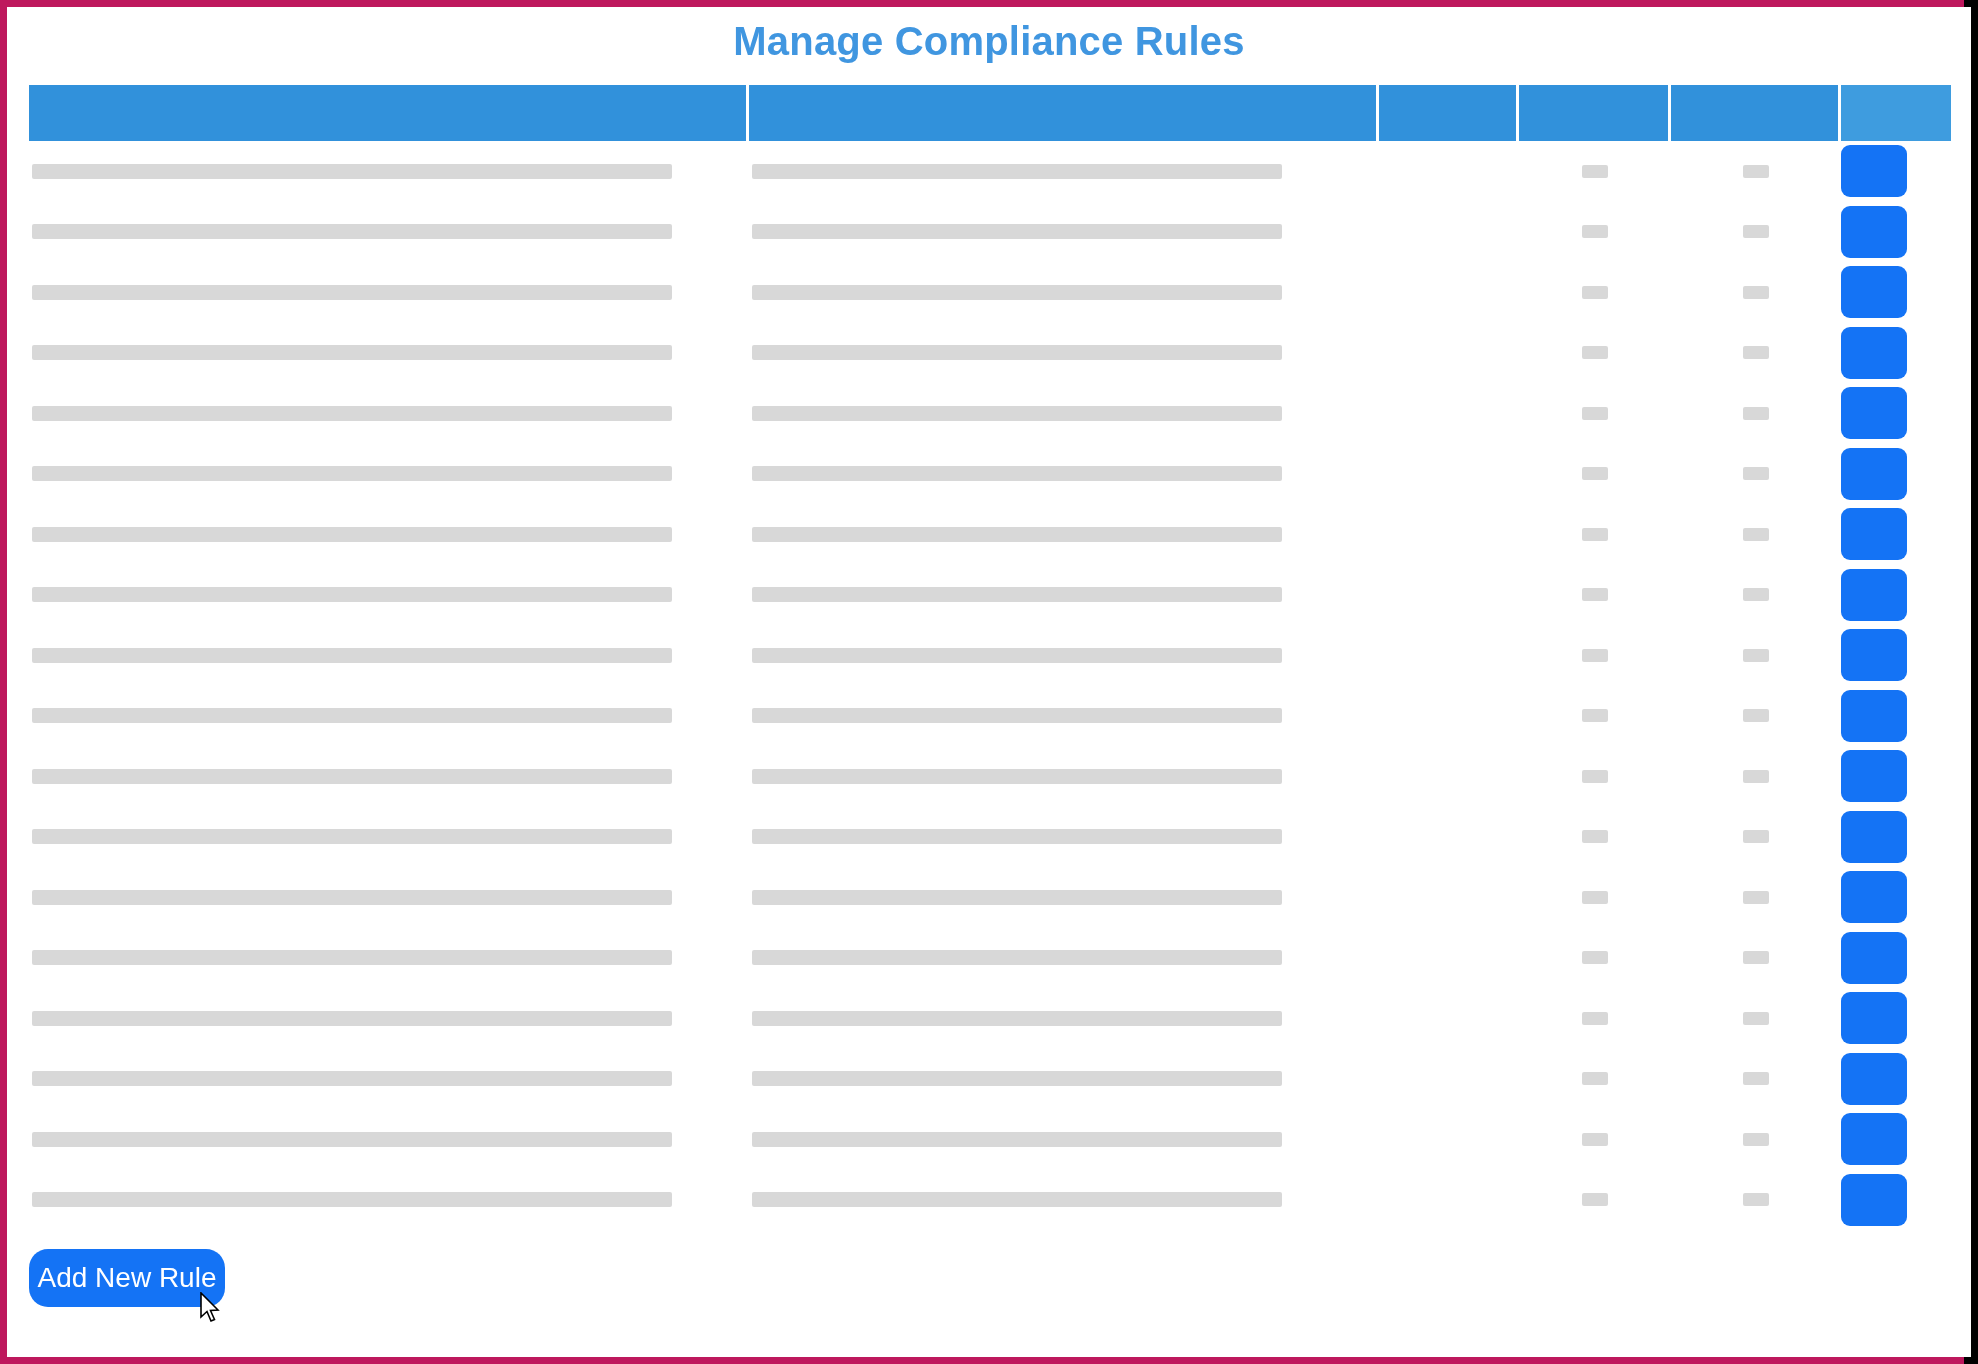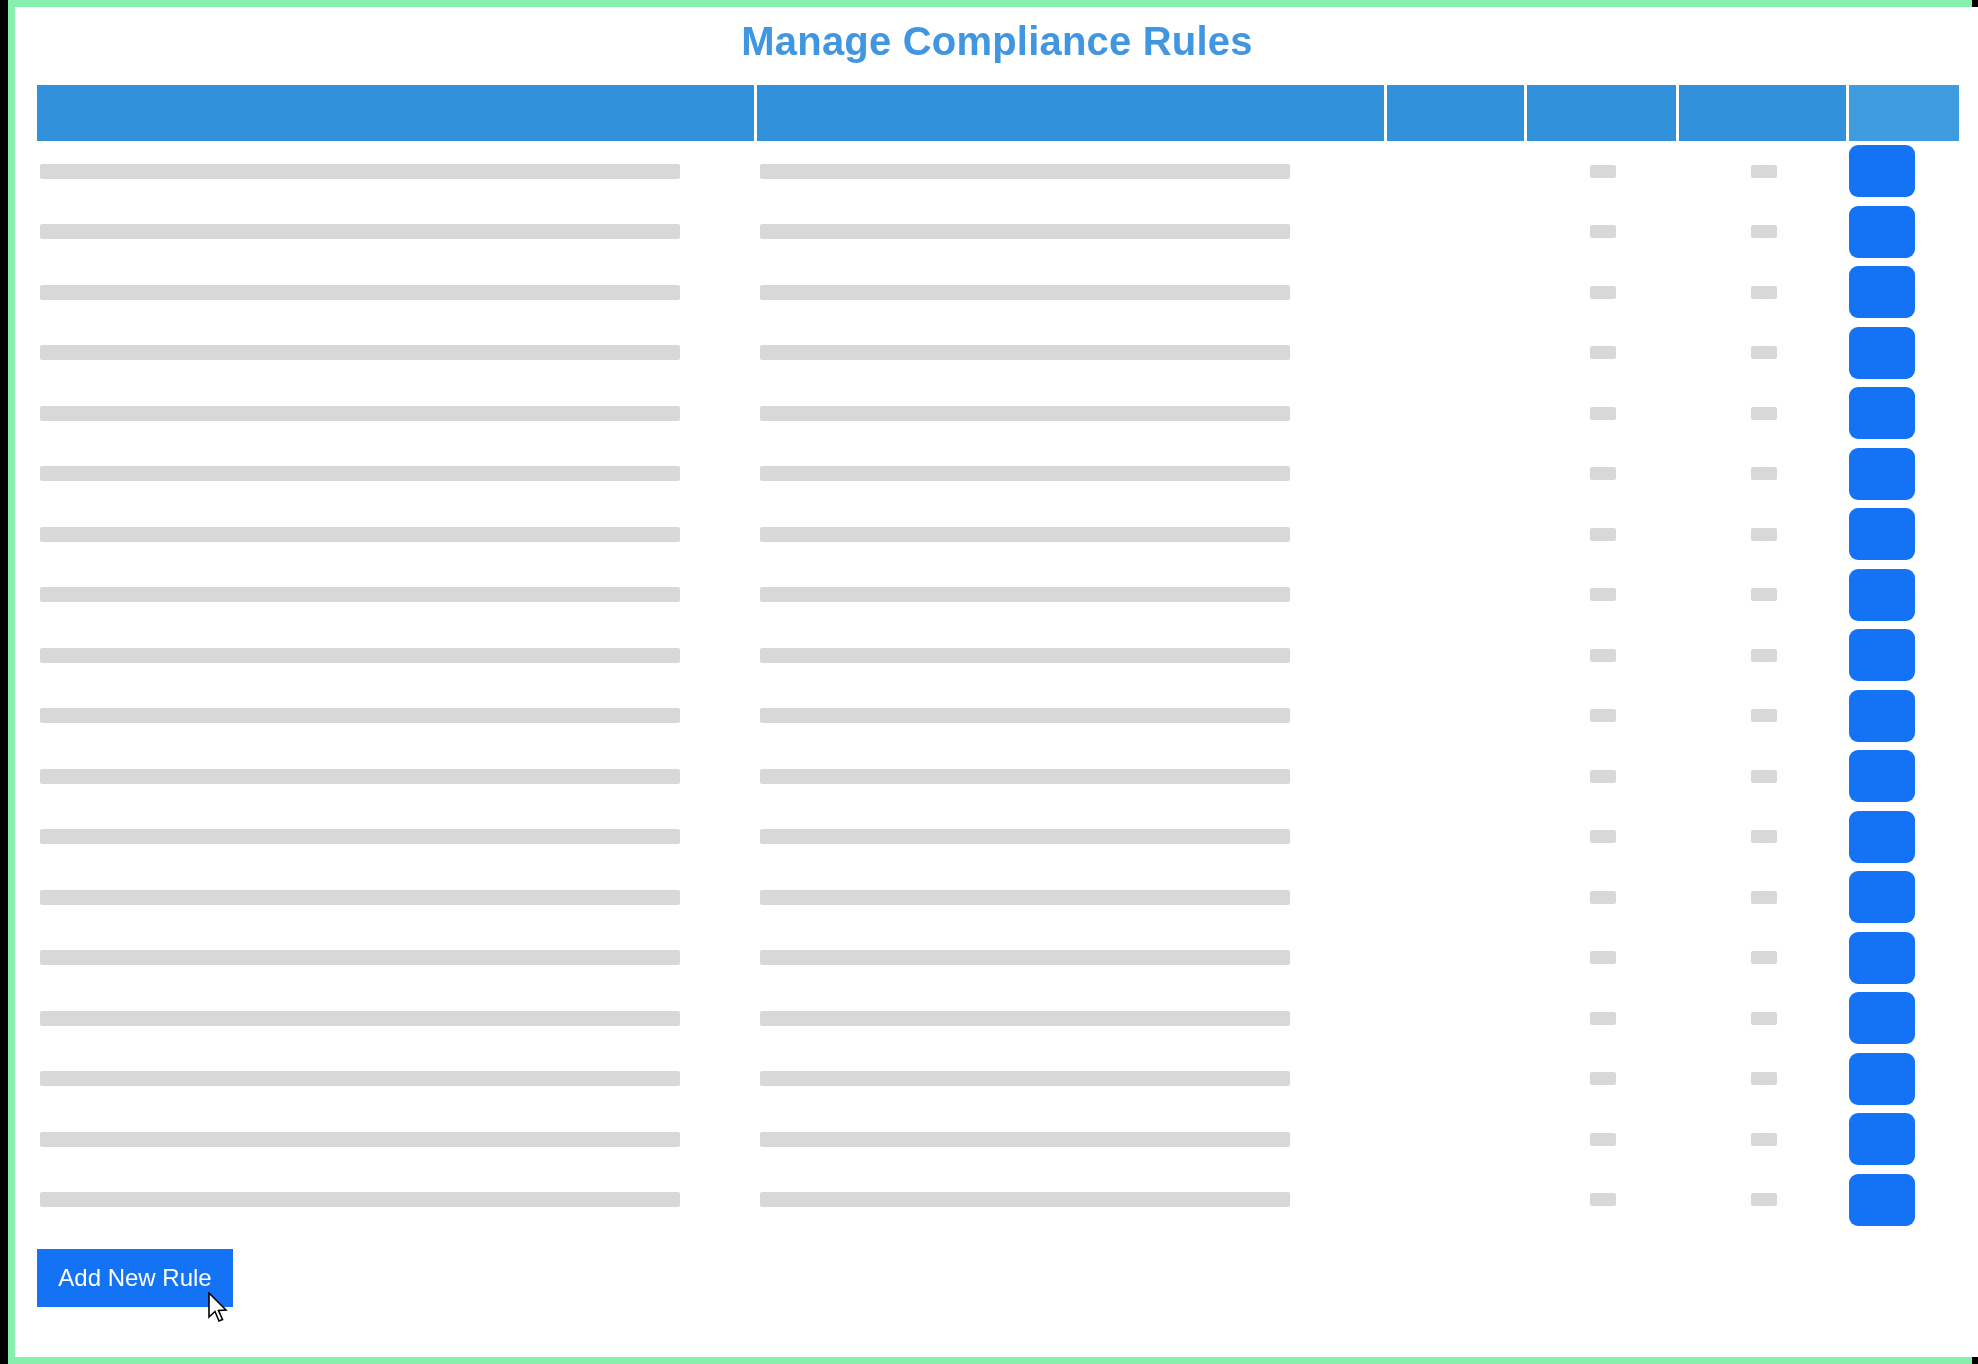--- a/index.html
+++ b/index.html
@@ -13,23 +13,22 @@
     font-family: "Liberation Sans", sans-serif;
     overflow: hidden;
   }
 
   
   .screen {
     position: absolute;
     left: 0; top: 0;
     width: 1964px;
     height: 1364px;
-    background: #86efac;
+    background: #be185d;
     box-sizing: border-box;
-    margin-left: 8px;
   }
 
   
   .page {
     position: absolute;
     left: 7px;
     top: 7px;
     width: 1964px;
     height: 1350px;
     background: #ffffff;
@@ -125,22 +124,22 @@
   
   .add-btn {
     position: absolute;
     left: 22px;
     top: 1242px;
     width: 196px;
     height: 58px;
     background: #1473f5;
     color: #ffffff;
     border: none;
-    border-radius: 0;
-    font-size: 24px;
+    border-radius: 19px;
+    font-size: 28px;
     font-family: "Liberation Sans", sans-serif;
     cursor: pointer;
     line-height: 58px;
     padding: 0;
     text-align: center;
   }
 
   
   .cursor {
     position: absolute;

